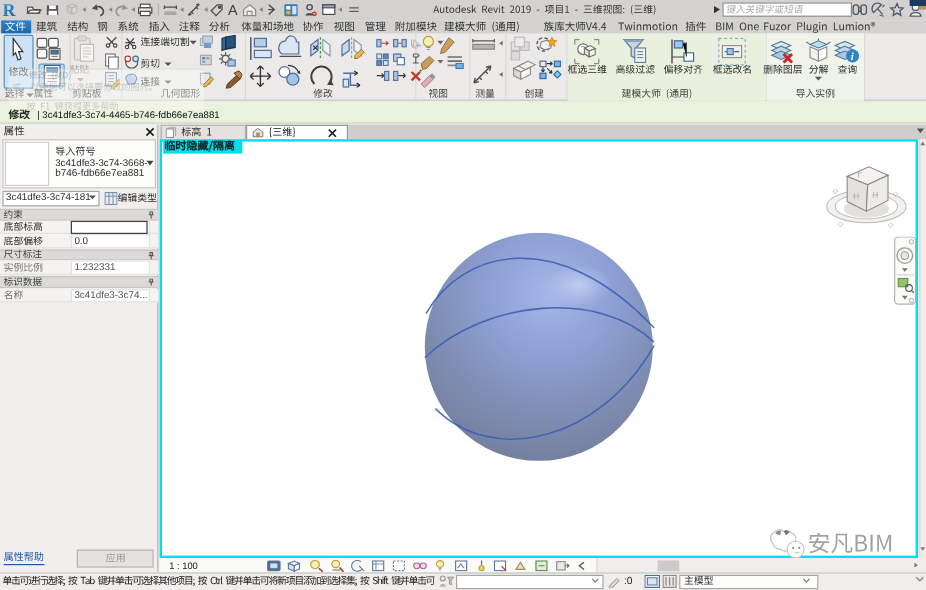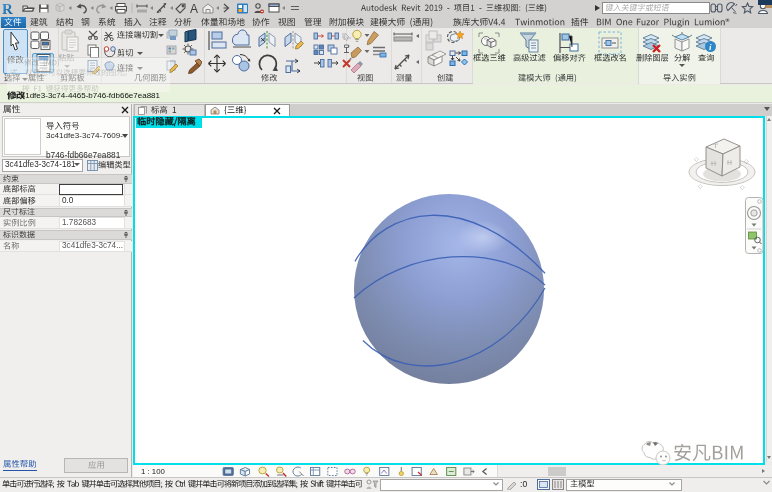--- a/index.html
+++ b/index.html
@@ -639,21 +639,21 @@
       <svg width="33" height="9" viewBox="0 0 33 9">
         <path d="M1.7 5.2C2.2 5.7 2.8 6.3 3.1 6.7L3.5 6.3C3.3 5.9 2.7 5.3 2.2 4.9L5.3 4.9L5.3 6.6C5.3 6.8 5.3 6.8 5.1 6.8C4.9 6.8 4.4 6.8 3.7 6.8C3.8 7 3.9 7.2 4 7.3C4.8 7.3 5.3 7.3 5.6 7.3C5.8 7.2 5.9 7 5.9 6.7L5.9 4.9L7.7 4.9L7.7 4.3L5.9 4.3L5.9 3.7L5.3 3.7L5.3 4.3L0.5 4.3L0.5 4.9L2.1 4.9ZM1.1 0.4L1.1 2.6C1.1 3.3 1.5 3.5 2.9 3.5C3.2 3.5 5.8 3.5 6.1 3.5C7.2 3.5 7.4 3.3 7.6 2.5C7.4 2.4 7.1 2.4 7 2.3C6.9 2.9 6.8 3 6.1 3C5.5 3 3.3 3 2.8 3C1.9 3 1.7 2.9 1.7 2.6L1.7 2.1L6.8 2.1L6.8 0.2L1.1 0.2ZM1.7 0.7L6.2 0.7L6.2 1.6L1.7 1.6ZM10.6 0.5C11.2 0.9 11.6 1.4 11.9 1.9C11.4 4.2 10.4 5.9 8.5 6.8C8.7 6.9 9 7.2 9.1 7.3C10.8 6.4 11.8 4.8 12.4 2.7C13.3 4.4 13.9 6.2 15.8 7.3C15.8 7.1 16 6.8 16.1 6.6C13.4 5 13.6 1.9 11 0ZM20.8 5.8C21.9 6.3 23 6.8 23.7 7.3L24 6.8C23.4 6.4 22.2 5.8 21.1 5.4ZM18.4 2.2C18.8 2.4 19.3 2.8 19.6 3.1L20 2.7C19.7 2.4 19.2 2 18.7 1.8ZM17.5 3.4C18 3.7 18.6 4.1 18.8 4.4L19.2 3.9C18.9 3.6 18.4 3.3 17.9 3ZM17.1 0.8L17.1 2.4L17.8 2.4L17.8 1.3L23.2 1.3L23.2 2.4L23.9 2.4L23.9 0.8L21.1 0.8C20.9 0.5 20.7 0.1 20.5 -0.2L19.9 -0C20.1 0.2 20.2 0.5 20.3 0.8ZM17 4.6L17 5.2L19.9 5.2C19.5 6 18.6 6.5 17.1 6.8C17.2 7 17.4 7.2 17.4 7.4C19.3 6.9 20.2 6.2 20.6 5.2L24.1 5.2L24.1 4.6L20.8 4.6C21.1 3.8 21.1 2.9 21.2 1.8L20.5 1.8C20.5 2.9 20.4 3.9 20.2 4.6ZM30.3 0.8L30.3 5.4L30.8 5.4L30.8 0.8ZM31.6 -0.1L31.6 6.5C31.6 6.7 31.5 6.7 31.4 6.7C31.3 6.7 30.8 6.7 30.3 6.7C30.4 6.9 30.5 7.2 30.6 7.3C31.2 7.3 31.6 7.3 31.8 7.2C32.1 7.1 32.2 6.9 32.2 6.5L32.2 -0.1ZM27.5 4.3C27.8 4.6 28.2 4.9 28.4 5.1C28 5.9 27.5 6.5 26.9 6.9C27.1 7 27.2 7.2 27.3 7.4C28.6 6.5 29.4 4.8 29.7 2.2L29.4 2.1L29.3 2.1L28.2 2.1C28.3 1.7 28.4 1.3 28.5 0.9L29.9 0.9L29.9 0.3L27 0.3L27 0.9L27.9 0.9C27.7 2.2 27.2 3.4 26.6 4.2C26.8 4.3 27 4.5 27.1 4.6C27.5 4.1 27.8 3.4 28 2.7L29.1 2.7C29 3.4 28.8 4 28.7 4.5C28.4 4.3 28.1 4.1 27.9 3.9ZM26.3 -0.2C26 1 25.5 2.2 24.9 3C25 3.2 25.1 3.5 25.2 3.6C25.4 3.4 25.6 3.1 25.8 2.8L25.8 7.4L26.3 7.4L26.3 1.6C26.6 1.1 26.7 0.5 26.9 0Z" fill="#3d3d3d"></path>
       </svg>
     </div>
 <div class="abs" style="left:0;top:84.5px;width:772px;height:18.5px;background:#e8f2dc;border-bottom:1px solid #cfd4c8"></div>
 <div style="position:absolute;left:6.5px;top:90.8px">
       <svg width="18" height="10" viewBox="0 0 18 10">
         <path d="M6.3 3.9C5.8 4.4 4.9 4.8 4.1 5C4.2 5.1 4.4 5.3 4.5 5.4C5.3 5.2 6.2 4.7 6.8 4.1ZM7.1 4.8C6.5 5.4 5.3 5.9 4.2 6.2C4.3 6.3 4.5 6.5 4.6 6.7C5.8 6.3 7 5.8 7.6 5ZM8 5.8C7.2 6.7 5.5 7.3 3.7 7.5C3.9 7.7 4 7.9 4.1 8.1C6 7.7 7.7 7.1 8.6 6ZM2.8 2.3L2.8 6.7L3.3 6.7L3.3 2.3ZM5 1.4L7.5 1.4C7.2 1.9 6.7 2.3 6.2 2.6C5.7 2.2 5.3 1.8 5 1.4ZM5.1 -0.2C4.7 0.8 4.1 1.7 3.3 2.3C3.5 2.4 3.7 2.6 3.9 2.7C4.1 2.5 4.4 2.2 4.7 1.8C4.9 2.2 5.3 2.6 5.7 2.9C5 3.3 4.2 3.6 3.3 3.7C3.5 3.8 3.6 4.1 3.7 4.2C4.6 4 5.4 3.7 6.2 3.3C6.8 3.7 7.5 4 8.4 4.2C8.5 4 8.6 3.8 8.7 3.6C8 3.5 7.3 3.2 6.7 3C7.4 2.4 8 1.8 8.4 1L8 0.8L7.8 0.8L5.3 0.8C5.5 0.5 5.6 0.3 5.7 -0ZM2.1 -0.1C1.7 1.3 1 2.6 0.2 3.5C0.3 3.7 0.5 4.1 0.5 4.2C0.8 3.9 1.1 3.5 1.4 3.1L1.4 8.1L2 8.1L2 1.9C2.3 1.3 2.5 0.7 2.7 0ZM14.4 2.1L16.3 2.1C16.1 3.3 15.8 4.3 15.4 5.1C14.9 4.3 14.6 3.3 14.4 2.2ZM9.7 0.5L9.7 1.1L12.2 1.1L12.2 3L9.8 3L9.8 6.5C9.8 6.8 9.7 6.9 9.5 7C9.6 7.1 9.7 7.5 9.8 7.7C10 7.5 10.3 7.3 13 6.3C12.9 6.2 12.9 5.9 12.9 5.7L10.5 6.5L10.5 3.7L12.9 3.7L12.8 3.7C13 3.9 13.2 4.1 13.3 4.2C13.6 3.9 13.8 3.6 14 3.2C14.2 4.1 14.5 5 15 5.8C14.4 6.5 13.7 7.1 12.7 7.5C12.9 7.7 13.1 8 13.1 8.1C14.1 7.7 14.8 7.1 15.4 6.4C15.8 7.1 16.5 7.7 17.2 8.1C17.3 7.9 17.5 7.6 17.7 7.5C16.9 7.1 16.3 6.5 15.8 5.8C16.4 4.8 16.7 3.6 17 2.1L17.6 2.1L17.6 1.5L14.6 1.5C14.8 1 14.9 0.5 15 -0.1L14.4 -0.2C14.1 1.3 13.6 2.7 12.9 3.7L12.9 0.5Z" fill="#111" stroke="#111" stroke-width="0.3"></path>
       </svg>
     </div>
-<div style="position:absolute;left:8px;top:92.0px;">
+<div style="position:absolute;left:31px;top:92.0px;">
       <span style="font:400 8px/8px 'Liberation Sans',sans-serif;color:#111111;white-space:nowrap;display:block">| 3c41dfe3-3c74-4465-b746-fdb66e7ea881</span>
     </div>
 <div class="abs" style="left:7px;top:57px;width:163px;height:35px;background:rgba(250,250,248,0.42);border-top:1px solid rgba(170,170,170,0.3)"></div>
 <div style="position:absolute;left:24px;top:59px;">
       <svg width="36" height="8" viewBox="0 0 36 8">
         <path d="M5.3 3.3C4.9 3.7 4.1 4.1 3.5 4.3C3.6 4.3 3.7 4.5 3.8 4.6C4.5 4.4 5.3 4 5.7 3.5ZM6 4.1C5.5 4.6 4.5 5 3.5 5.2C3.7 5.4 3.8 5.5 3.8 5.6C4.9 5.3 5.9 4.9 6.5 4.2ZM6.7 4.9C6.1 5.7 4.7 6.1 3.1 6.4C3.3 6.5 3.4 6.7 3.4 6.8C5 6.5 6.5 6 7.2 5.1ZM2.3 2L2.3 5.6L2.8 5.6L2.8 2ZM4.2 1.2L6.3 1.2C6.1 1.6 5.7 1.9 5.3 2.2C4.8 1.9 4.4 1.5 4.2 1.2ZM4.3 -0.2C4 0.7 3.4 1.5 2.8 2C2.9 2 3.2 2.2 3.3 2.3C3.5 2.1 3.7 1.8 3.9 1.6C4.1 1.9 4.4 2.2 4.8 2.5C4.2 2.8 3.5 3 2.8 3.1C2.9 3.2 3 3.5 3.1 3.6C3.9 3.4 4.6 3.2 5.2 2.8C5.7 3.1 6.4 3.4 7.1 3.5C7.1 3.4 7.3 3.2 7.4 3.1C6.7 2.9 6.2 2.7 5.7 2.5C6.3 2.1 6.8 1.5 7.1 0.8L6.7 0.7L6.6 0.7L4.5 0.7C4.6 0.4 4.7 0.2 4.8 -0ZM1.8 -0.1C1.4 1.1 0.8 2.2 0.2 3C0.3 3.1 0.4 3.4 0.4 3.6C0.7 3.3 0.9 2.9 1.2 2.6L1.2 6.8L1.7 6.8L1.7 1.6C1.9 1.1 2.1 0.6 2.3 0ZM12.2 1.8L13.7 1.8C13.6 2.8 13.3 3.6 13 4.3C12.6 3.6 12.3 2.8 12.1 1.9ZM8.2 0.4L8.2 0.9L10.3 0.9L10.3 2.6L8.3 2.6L8.3 5.4C8.3 5.7 8.2 5.8 8 5.9C8.1 6 8.2 6.3 8.3 6.5C8.4 6.3 8.7 6.2 10.9 5.3C10.9 5.2 10.9 5 10.9 4.8L8.9 5.5L8.9 3.1L10.9 3.1L10.8 3.2C10.9 3.3 11.2 3.5 11.3 3.6C11.5 3.3 11.6 3 11.8 2.7C12 3.5 12.3 4.2 12.6 4.9C12.2 5.5 11.6 6 10.8 6.4C10.9 6.5 11 6.7 11.1 6.9C11.9 6.5 12.5 6 13 5.4C13.4 6 13.9 6.5 14.6 6.8C14.6 6.6 14.8 6.4 15 6.3C14.3 6 13.7 5.5 13.3 4.9C13.8 4.1 14.1 3 14.3 1.8L14.8 1.8L14.8 1.3L12.4 1.3C12.5 0.8 12.6 0.4 12.7 -0.1L12.1 -0.2C11.9 1.1 11.5 2.3 10.9 3.1L10.9 0.4ZM20.8 7.7L21.2 7.5C20.6 6.5 20.3 5.2 20.3 3.9C20.3 2.6 20.6 1.3 21.2 0.2L20.8 0C20.1 1.2 19.7 2.4 19.7 3.9C19.7 5.4 20.1 6.6 20.8 7.7ZM22.3 6.2L23 6.2L23 3.1C23 2.7 22.9 2 22.9 1.5L22.9 1.5L23.4 2.8L24.4 5.7L24.9 5.7L25.9 2.8L26.4 1.5L26.4 1.5C26.4 2 26.3 2.7 26.3 3.1L26.3 6.2L27 6.2L27 0.7L26.1 0.7L25.1 3.6C24.9 4 24.8 4.4 24.7 4.8L24.6 4.8C24.5 4.4 24.4 4 24.2 3.6L23.2 0.7L22.3 0.7ZM28.5 6.2L29.9 6.2C31.6 6.2 32.5 5.2 32.5 3.4C32.5 1.6 31.6 0.7 29.9 0.7L28.5 0.7ZM29.2 5.7L29.2 1.2L29.8 1.2C31.2 1.2 31.8 2 31.8 3.4C31.8 4.8 31.2 5.7 29.8 5.7ZM33.7 7.7C34.4 6.6 34.8 5.4 34.8 3.9C34.8 2.4 34.4 1.2 33.7 0L33.3 0.2C33.9 1.3 34.3 2.6 34.3 3.9C34.3 5.2 33.9 6.5 33.3 7.5Z" fill="rgba(60,60,60,0.32)"></path>
       </svg>
     </div>
 <div style="position:absolute;left:10px;top:68.5px;">
       <svg width="122" height="8" viewBox="0 0 122 8">
@@ -675,23 +675,23 @@
       <path d="M1 1 L7 7 M7 1 L1 7" stroke="#1a1a1a" stroke-width="1.3"></path>
     </svg>
 <div class="abs" style="left:2px;top:116px;width:128px;height:41px;background:#fdfdfc;border:1px solid #c8c6c4"></div>
 <div class="abs" style="left:4px;top:118px;width:37px;height:37px;background:#fff;border:1px solid #d0cecc"></div>
 <div style="position:absolute;left:46px;top:122px;">
       <svg width="34" height="9" viewBox="0 0 34 9">
         <path d="M1.8 5.4C2.3 5.8 2.9 6.4 3.1 6.9L3.6 6.5C3.4 6 2.8 5.5 2.3 5L5.4 5L5.4 6.8C5.4 6.9 5.4 7 5.2 7C5.1 7 4.5 7 3.8 7C3.9 7.1 4 7.4 4.1 7.5C4.9 7.5 5.4 7.5 5.7 7.4C6 7.3 6.1 7.2 6.1 6.8L6.1 5L7.9 5L7.9 4.4L6.1 4.4L6.1 3.8L5.4 3.8L5.4 4.4L0.5 4.4L0.5 5L2.2 5ZM1.1 0.4L1.1 2.6C1.1 3.4 1.6 3.6 2.9 3.6C3.3 3.6 6 3.6 6.3 3.6C7.4 3.6 7.6 3.4 7.7 2.5C7.5 2.5 7.3 2.4 7.1 2.3C7.1 2.9 6.9 3.1 6.2 3.1C5.7 3.1 3.3 3.1 2.9 3.1C2 3.1 1.8 3 1.8 2.6L1.8 2.2L6.9 2.2L6.9 0.2L1.1 0.2ZM1.8 0.7L6.3 0.7L6.3 1.6L1.8 1.6ZM10.9 0.5C11.4 0.9 11.9 1.4 12.2 1.9C11.7 4.3 10.6 6 8.7 7C8.9 7.1 9.2 7.4 9.3 7.5C11 6.5 12.1 5 12.7 2.8C13.7 4.5 14.3 6.4 16.2 7.5C16.2 7.3 16.4 6.9 16.5 6.8C13.7 5.1 14 1.9 11.3 0ZM20.1 4.6C20.5 5.1 21 5.8 21.2 6.2L21.7 5.9C21.5 5.5 21 4.8 20.6 4.3ZM23 2.3L23 3.3L19.6 3.3L19.6 3.8L23 3.8L23 6.8C23 6.9 22.9 6.9 22.7 6.9C22.6 6.9 22 6.9 21.4 6.9C21.5 7.1 21.6 7.4 21.7 7.5C22.4 7.5 22.9 7.5 23.2 7.4C23.5 7.3 23.6 7.2 23.6 6.8L23.6 3.8L24.7 3.8L24.7 3.3L23.6 3.3L23.6 2.3ZM19 2.3C18.6 3.2 17.9 4.1 17.1 4.7C17.3 4.8 17.5 5.1 17.6 5.2C17.9 5 18.1 4.7 18.4 4.3L18.4 7.6L19 7.6L19 3.5C19.2 3.1 19.4 2.8 19.6 2.5ZM18.3 -0.2C18.1 0.6 17.6 1.5 17.1 2C17.3 2.1 17.5 2.3 17.6 2.4C17.9 2.1 18.2 1.6 18.4 1.2L18.9 1.2C19 1.6 19.3 2 19.4 2.3L19.9 2.1C19.8 1.9 19.6 1.5 19.5 1.2L20.8 1.2L20.8 0.6L18.7 0.6C18.8 0.4 18.9 0.2 18.9 -0.1ZM21.6 -0.2C21.4 0.6 20.9 1.4 20.4 2C20.5 2 20.8 2.2 20.9 2.3C21.2 2 21.5 1.6 21.7 1.2L22.3 1.2C22.5 1.5 22.8 1.9 22.9 2.2L23.5 2C23.4 1.8 23.2 1.5 23 1.2L24.6 1.2L24.6 0.6L22 0.6C22.1 0.4 22.2 0.2 22.2 -0.1ZM27.4 0.7L31.4 0.7L31.4 1.9L27.4 1.9ZM26.8 0.2L26.8 2.4L32 2.4L32 0.2ZM25.7 3.2L25.7 3.8L27.5 3.8C27.3 4.3 27.1 4.9 26.9 5.3L31.3 5.3C31.1 6.3 31 6.7 30.8 6.9C30.7 7 30.6 7 30.4 7C30.1 7 29.5 7 28.9 6.9C29 7.1 29.1 7.3 29.1 7.5C29.7 7.5 30.3 7.6 30.6 7.5C30.9 7.5 31.1 7.5 31.3 7.3C31.6 7 31.8 6.4 32 5C32 4.9 32.1 4.7 32.1 4.7L27.8 4.7L28.2 3.8L33 3.8L33 3.2Z" fill="#2d2d2d"></path>
       </svg>
     </div>
 <div style="position:absolute;left:46px;top:132.45px;">
-      <span style="font:400 8.1px/8.1px 'Liberation Sans',sans-serif;color:#2d2d2d;white-space:nowrap;display:block">3c41dfe3-3c74-7609-</span>
-    </div>
-<div style="position:absolute;left:46px;top:151px;">
+      <span style="font:400 8.1px/8.1px 'Liberation Sans',sans-serif;color:#2d2d2d;white-space:nowrap;display:block">3c41dfe3-3c74-3668-</span>
+    </div>
+<div style="position:absolute;left:46px;top:140px;">
       <span style="font:400 8.3px/8.3px 'Liberation Sans',sans-serif;color:#2d2d2d;white-space:nowrap;display:block">b746-fdb66e7ea881</span>
     </div>
 <div class="abs" style="left:122px;top:134px;width:0;height:0;border-left:3.5px solid transparent;border-right:3.5px solid transparent;border-top:4px solid #444"></div>
 <div class="abs" style="left:2px;top:159px;width:81px;height:13px;background:#fff;border:1px solid #a8a6a4"></div>
 <div style="position:absolute;left:5px;top:161.4px;">
       <span style="font:400 8.2px/8.2px 'Liberation Sans',sans-serif;color:#2d2d2d;white-space:nowrap;display:block">3c41dfe3-3c74-181</span>
     </div>
 <div class="abs" style="left:74px;top:163px;width:0;height:0;border-left:3px solid transparent;border-right:3px solid transparent;border-top:3.5px solid #555"></div>
 <svg class="abs" style="left:87px;top:160px" width="11" height="11" viewBox="0 0 11 11">
 <rect x="0.5" y="0.5" width="10" height="10" fill="#e8ecf0" stroke="#6d8daa" stroke-width="0.9"></rect>
@@ -739,21 +739,21 @@
       <path d="M1 3 h4 M3 3 v3 M2 0.5 h2 v2.5 h-2 Z" stroke="#555" stroke-width="0.9" fill="none"></path>
     </svg>
 <div class="abs" style="left:0;top:217px;width:131.5px;height:11.5px;background:#f4f3f1;border-bottom:1px solid #e2e1df"></div>
 <div class="abs" style="left:59px;top:217px;width:66px;height:11.5px;background:#ffffff;border:1px solid #e2e1df"></div>
 <div style="position:absolute;left:3px;top:218.5px;">
       <svg width="33" height="9" viewBox="0 0 33 9">
         <path d="M4.4 5.8C5.5 6.3 6.6 6.8 7.3 7.3L7.6 6.8C7 6.4 5.8 5.8 4.7 5.4ZM2 2.2C2.4 2.4 2.9 2.8 3.2 3.1L3.6 2.7C3.3 2.4 2.8 2 2.3 1.8ZM1.1 3.4C1.6 3.7 2.2 4.1 2.4 4.4L2.8 3.9C2.5 3.6 2 3.3 1.5 3ZM0.7 0.8L0.7 2.4L1.4 2.4L1.4 1.3L6.8 1.3L6.8 2.4L7.5 2.4L7.5 0.8L4.7 0.8C4.5 0.5 4.3 0.1 4.1 -0.2L3.5 -0C3.7 0.2 3.8 0.5 3.9 0.8ZM0.6 4.6L0.6 5.2L3.5 5.2C3.1 6 2.2 6.5 0.7 6.8C0.8 7 1 7.2 1 7.4C2.9 6.9 3.8 6.2 4.2 5.2L7.7 5.2L7.7 4.6L4.4 4.6C4.7 3.8 4.7 2.9 4.8 1.8L4.1 1.8C4.1 2.9 4 3.9 3.8 4.6ZM13.9 0.8L13.9 5.4L14.4 5.4L14.4 0.8ZM15.2 -0.1L15.2 6.5C15.2 6.7 15.1 6.7 15 6.7C14.9 6.7 14.4 6.7 13.9 6.7C14 6.9 14.1 7.2 14.2 7.3C14.8 7.3 15.2 7.3 15.4 7.2C15.7 7.1 15.8 6.9 15.8 6.5L15.8 -0.1ZM11.1 4.3C11.4 4.6 11.8 4.9 12 5.1C11.6 5.9 11.1 6.5 10.5 6.9C10.7 7 10.8 7.2 10.9 7.4C12.2 6.5 13 4.8 13.3 2.2L13 2.1L12.9 2.1L11.8 2.1C11.9 1.7 12 1.3 12.1 0.9L13.5 0.9L13.5 0.3L10.6 0.3L10.6 0.9L11.5 0.9C11.3 2.2 10.8 3.4 10.2 4.2C10.4 4.3 10.6 4.5 10.7 4.6C11.1 4.1 11.4 3.4 11.6 2.7L12.7 2.7C12.6 3.4 12.4 4 12.3 4.5C12 4.3 11.7 4.1 11.5 3.9ZM9.9 -0.2C9.6 1 9.1 2.2 8.5 3C8.6 3.2 8.7 3.5 8.8 3.6C9 3.4 9.2 3.1 9.4 2.8L9.4 7.4L9.9 7.4L9.9 1.6C10.2 1.1 10.3 0.5 10.5 0ZM17.4 7.3C17.6 7.2 17.9 7 20.2 6.3C20.1 6.2 20.1 5.9 20.1 5.7L18.1 6.3L18.1 3L20.1 3L20.1 2.4L18.1 2.4L18.1 -0.1L17.5 -0.1L17.5 6.2C17.5 6.5 17.3 6.7 17.1 6.8C17.2 6.9 17.4 7.2 17.4 7.3ZM20.8 -0.1L20.8 6C20.8 6.9 21 7.2 21.8 7.2C21.9 7.2 22.9 7.2 23.1 7.2C23.9 7.2 24.1 6.6 24.1 5C24 4.9 23.7 4.8 23.5 4.7C23.5 6.2 23.4 6.6 23 6.6C22.8 6.6 22 6.6 21.9 6.6C21.5 6.6 21.4 6.5 21.4 6L21.4 3.6C22.3 3.1 23.3 2.5 24 1.9L23.5 1.3C23 1.9 22.2 2.5 21.4 3L21.4 -0.1ZM30.3 0.8L30.3 5.4L30.8 5.4L30.8 0.8ZM31.6 -0.1L31.6 6.5C31.6 6.7 31.5 6.7 31.4 6.7C31.3 6.7 30.8 6.7 30.3 6.7C30.4 6.9 30.5 7.2 30.6 7.3C31.2 7.3 31.6 7.3 31.8 7.2C32.1 7.1 32.2 6.9 32.2 6.5L32.2 -0.1ZM27.5 4.3C27.8 4.6 28.2 4.9 28.4 5.1C28 5.9 27.5 6.5 26.9 6.9C27.1 7 27.2 7.2 27.3 7.4C28.6 6.5 29.4 4.8 29.7 2.2L29.4 2.1L29.3 2.1L28.2 2.1C28.3 1.7 28.4 1.3 28.5 0.9L29.9 0.9L29.9 0.3L27 0.3L27 0.9L27.9 0.9C27.7 2.2 27.2 3.4 26.6 4.2C26.8 4.3 27 4.5 27.1 4.6C27.5 4.1 27.8 3.4 28 2.7L29.1 2.7C29 3.4 28.8 4 28.7 4.5C28.4 4.3 28.1 4.1 27.9 3.9ZM26.3 -0.2C26 1 25.5 2.2 24.9 3C25 3.2 25.1 3.5 25.2 3.6C25.4 3.4 25.6 3.1 25.8 2.8L25.8 7.4L26.3 7.4L26.3 1.6C26.6 1.1 26.7 0.5 26.9 0Z" fill="#6d6d6d"></path>
       </svg>
     </div>
 <div style="position:absolute;left:62px;top:218.9px;">
-      <span style="font:400 8.2px/8.2px 'Liberation Sans',sans-serif;color:#555;white-space:nowrap;display:block">1.782683</span>
+      <span style="font:400 8.2px/8.2px 'Liberation Sans',sans-serif;color:#555;white-space:nowrap;display:block">1.232331</span>
     </div>
 <div class="abs" style="left:0;top:230px;width:131.5px;height:9.5px;background:#dbdad8;border-top:1px solid #c8c6c4;border-bottom:1px solid #c8c6c4"></div>
 <div style="position:absolute;left:3px;top:230.5px;">
       <svg width="32" height="9" viewBox="0 0 32 9">
         <path d="M3.7 0.4L3.7 1L7.2 1L7.2 0.4ZM6.2 4C6.6 4.8 7 5.8 7.1 6.4L7.7 6.2C7.5 5.6 7.1 4.6 6.7 3.8ZM3.9 3.8C3.7 4.7 3.4 5.5 2.9 6.1C3 6.2 3.3 6.3 3.4 6.4C3.8 5.8 4.2 4.9 4.5 3.9ZM3.4 2.4L3.4 2.9L5.1 2.9L5.1 6.4C5.1 6.5 5.1 6.6 4.9 6.6C4.8 6.6 4.5 6.6 4 6.6C4.1 6.7 4.2 7 4.2 7.2C4.8 7.2 5.2 7.2 5.4 7.1C5.6 7 5.7 6.8 5.7 6.4L5.7 2.9L7.6 2.9L7.6 2.4ZM1.6 -0.2L1.6 1.5L0.4 1.5L0.4 2.1L1.5 2.1C1.2 3.1 0.7 4.2 0.2 4.8C0.3 5 0.5 5.2 0.5 5.4C0.9 4.9 1.3 4 1.6 3.2L1.6 7.2L2.2 7.2L2.2 3C2.5 3.4 2.8 3.9 2.9 4.2L3.3 3.7C3.1 3.5 2.4 2.6 2.2 2.3L2.2 2.1L3.3 2.1L3.3 1.5L2.2 1.5L2.2 -0.2ZM12.1 1L14.5 1L14.5 3.4L12.1 3.4ZM11.5 0.4L11.5 4L15.1 4L15.1 0.4ZM13.9 4.9C14.3 5.6 14.8 6.6 15 7.1L15.5 6.9C15.4 6.3 14.9 5.4 14.4 4.7ZM12.1 4.7C11.8 5.6 11.4 6.3 10.9 6.8C11 6.9 11.3 7.1 11.4 7.2C12 6.6 12.4 5.8 12.7 4.9ZM8.8 0.4C9.2 0.8 9.8 1.3 10.1 1.6L10.5 1.2C10.2 0.9 9.6 0.4 9.2 0ZM8.4 2.4L8.4 2.9L9.5 2.9L9.5 5.7C9.5 6.1 9.2 6.4 9.1 6.6C9.2 6.7 9.4 6.9 9.4 7C9.6 6.8 9.8 6.6 11.2 5.6C11.1 5.4 11 5.2 11 5L10.1 5.7L10.1 2.4ZM19.5 -0C19.4 0.3 19.1 0.8 18.9 1.1L19.3 1.2C19.5 1 19.8 0.6 20 0.2ZM16.7 0.2C16.9 0.6 17.1 1 17.2 1.3L17.7 1.1C17.6 0.8 17.4 0.4 17.1 0ZM19.3 4.5C19.1 4.9 18.8 5.2 18.5 5.6C18.2 5.4 17.9 5.2 17.6 5.1C17.7 4.9 17.9 4.7 18 4.5ZM16.9 5.3C17.3 5.5 17.7 5.7 18.1 5.9C17.6 6.3 17 6.5 16.3 6.7C16.4 6.8 16.6 7 16.6 7.1C17.4 6.9 18 6.6 18.6 6.2C18.9 6.3 19.1 6.5 19.3 6.6L19.7 6.2C19.5 6.1 19.3 5.9 19 5.8C19.4 5.3 19.8 4.8 20 4.1L19.6 4L19.5 4L18.2 4L18.4 3.6L17.9 3.5C17.8 3.6 17.7 3.8 17.6 4L16.6 4L16.6 4.5L17.4 4.5C17.2 4.8 17 5.1 16.9 5.3ZM18.1 -0.2L18.1 1.3L16.4 1.3L16.4 1.8L17.9 1.8C17.5 2.3 16.9 2.8 16.3 3.1C16.4 3.2 16.6 3.4 16.6 3.5C17.1 3.3 17.7 2.8 18.1 2.4L18.1 3.3L18.6 3.3L18.6 2.2C19 2.5 19.5 2.9 19.7 3.1L20 2.6C19.8 2.5 19.1 2.1 18.7 1.8L20.2 1.8L20.2 1.3L18.6 1.3L18.6 -0.2ZM21 -0.1C20.8 1.3 20.5 2.7 19.8 3.5C20 3.6 20.2 3.8 20.3 3.9C20.5 3.6 20.7 3.2 20.8 2.8C21 3.6 21.3 4.3 21.6 5C21.1 5.7 20.5 6.3 19.6 6.7C19.7 6.9 19.9 7.1 19.9 7.2C20.8 6.8 21.4 6.2 21.8 5.5C22.2 6.2 22.7 6.8 23.4 7.1C23.5 7 23.6 6.8 23.8 6.7C23.1 6.3 22.6 5.7 22.2 5C22.6 4.2 22.9 3.2 23 2L23.6 2L23.6 1.4L21.3 1.4C21.4 0.9 21.5 0.5 21.6 -0ZM22.5 2C22.3 2.9 22.2 3.7 21.9 4.4C21.6 3.6 21.3 2.8 21.2 2ZM27.9 4.7L27.9 7.2L28.4 7.2L28.4 6.9L30.9 6.9L30.9 7.2L31.4 7.2L31.4 4.7L29.9 4.7L29.9 3.7L31.7 3.7L31.7 3.1L29.9 3.1L29.9 2.3L31.4 2.3L31.4 0.2L27.2 0.2L27.2 2.6C27.2 3.9 27.1 5.6 26.3 6.9C26.4 6.9 26.6 7.1 26.8 7.2C27.4 6.2 27.6 4.9 27.7 3.7L29.3 3.7L29.3 4.7ZM27.7 0.7L30.8 0.7L30.8 1.7L27.7 1.7ZM27.7 2.3L29.3 2.3L29.3 3.1L27.7 3.1L27.7 2.6ZM28.4 6.4L28.4 5.2L30.9 5.2L30.9 6.4ZM25.3 -0.2L25.3 1.5L24.3 1.5L24.3 2L25.3 2L25.3 3.8C24.9 3.9 24.5 4 24.2 4.1L24.4 4.7L25.3 4.4L25.3 6.4C25.3 6.6 25.3 6.6 25.2 6.6C25.1 6.6 24.8 6.6 24.4 6.6C24.5 6.8 24.6 7 24.6 7.1C25.1 7.2 25.4 7.1 25.6 7C25.8 6.9 25.9 6.8 25.9 6.4L25.9 4.2L26.8 3.9L26.7 3.3L25.9 3.6L25.9 2L26.8 2L26.8 1.5L25.9 1.5L25.9 -0.2Z" fill="#3d3d3d"></path>
       </svg>
     </div>
 <svg class="abs" style="left:123px;top:232px" width="6" height="7" viewBox="0 0 6 7">
       <path d="M1 3 h4 M3 3 v3 M2 0.5 h2 v2.5 h-2 Z" stroke="#555" stroke-width="0.9" fill="none"></path>
     </svg>

